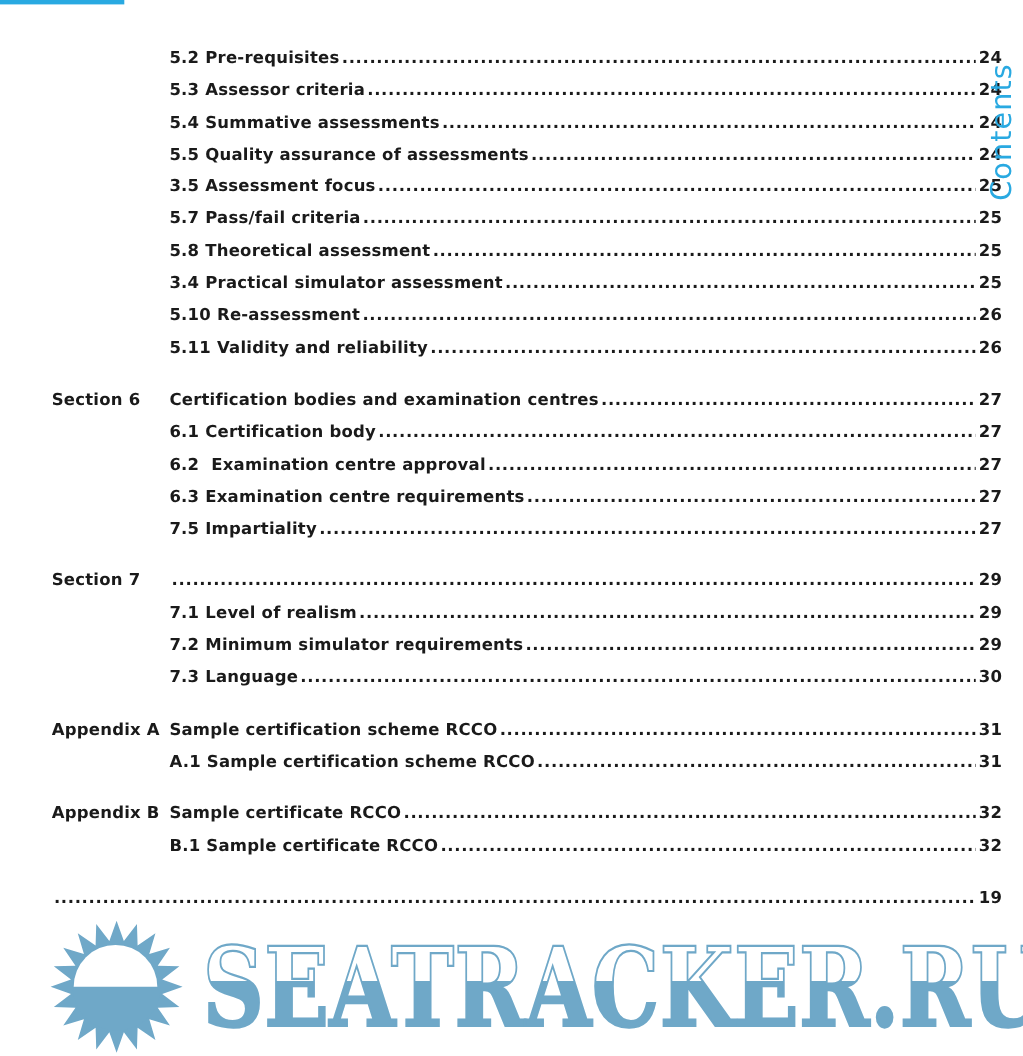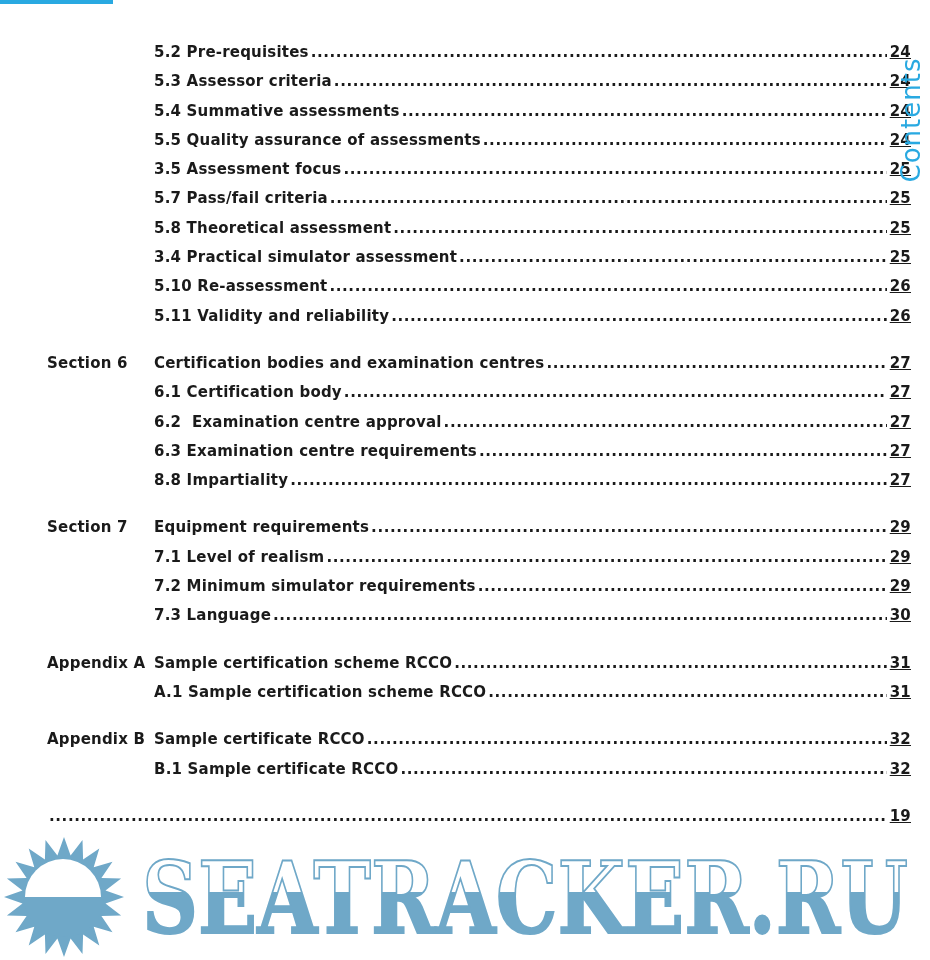--- a/index.html
+++ b/index.html
@@ -45,37 +45,36 @@
     flex: 1 1 auto;
     overflow: hidden;
     white-space: nowrap;
     padding: 0 3px 0 2px;
     letter-spacing: 0.6px;
   }
   .toc-row .page-num {
     flex: none;
     min-width: 24px;
     text-align: right;
-    text-decoration: underline;
   }
   .contents-label {
     position: absolute;
     left: 911px; top: 120px;
     transform: translate(-50%, -50%) rotate(-90deg);
     transform-origin: center center;
     font-size: 26px;
     font-weight: 400;
     letter-spacing: 1px;
     color: #29a9e1;
     white-space: nowrap;
   }
   .watermark {
     position: absolute;
     left: 0; top: 836px;
-    width: 772px; height: 124px;
+    width: 772px; height: 124px; padding-left: 42px;
   }
   .watermark svg { display: block; }
 </style>
 </head>
 <body>
 
 <div class="top-rule"></div>
 
 <main class="toc">
     <div class="toc-group">
@@ -160,29 +159,28 @@
     <span class="page-num">27</span>
   </div>
       <div class="toc-row sub">
     <span class="label"></span>
     <span class="title">6.3 Examination centre requirements</span>
     <span class="dots">..........................................................................................................................................................................</span>
     <span class="page-num">27</span>
   </div>
       <div class="toc-row sub">
     <span class="label"></span>
-    <span class="title">8.8 Impartiality</span>
+    <span class="title">7.5 Impartiality</span>
     <span class="dots">..........................................................................................................................................................................</span>
     <span class="page-num">27</span>
   </div>
     </div>
     <div class="toc-group">
       <div class="toc-row section">
     <span class="label">Section 7</span>
-    <span class="title">Equipment requirements</span>
     <span class="dots">..........................................................................................................................................................................</span>
     <span class="page-num">29</span>
   </div>
       <div class="toc-row sub">
     <span class="label"></span>
     <span class="title">7.1 Level of realism</span>
     <span class="dots">..........................................................................................................................................................................</span>
     <span class="page-num">29</span>
   </div>
       <div class="toc-row sub">

